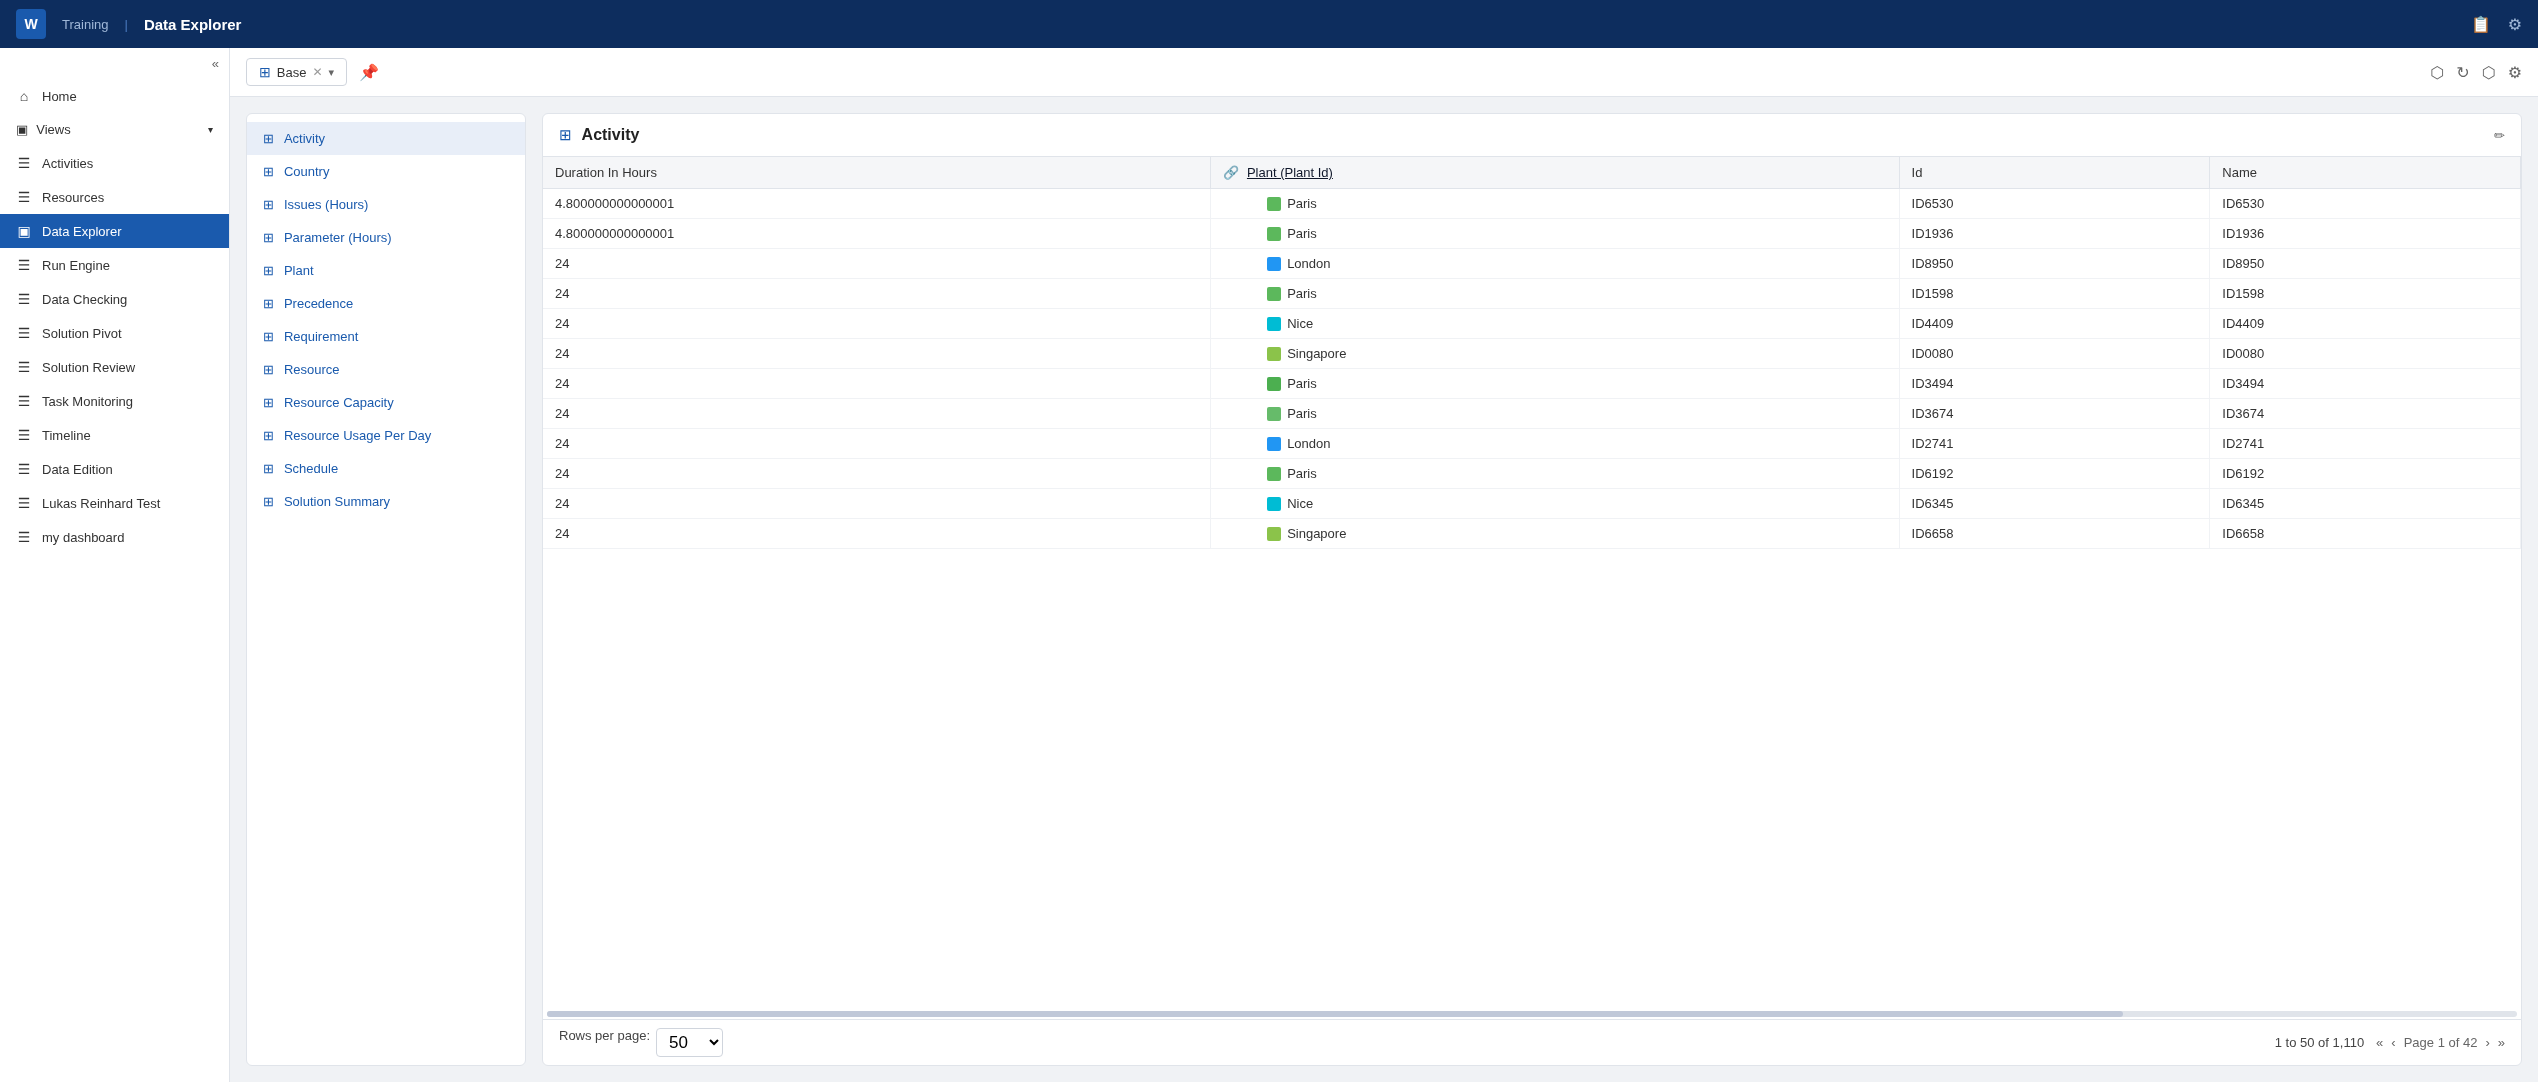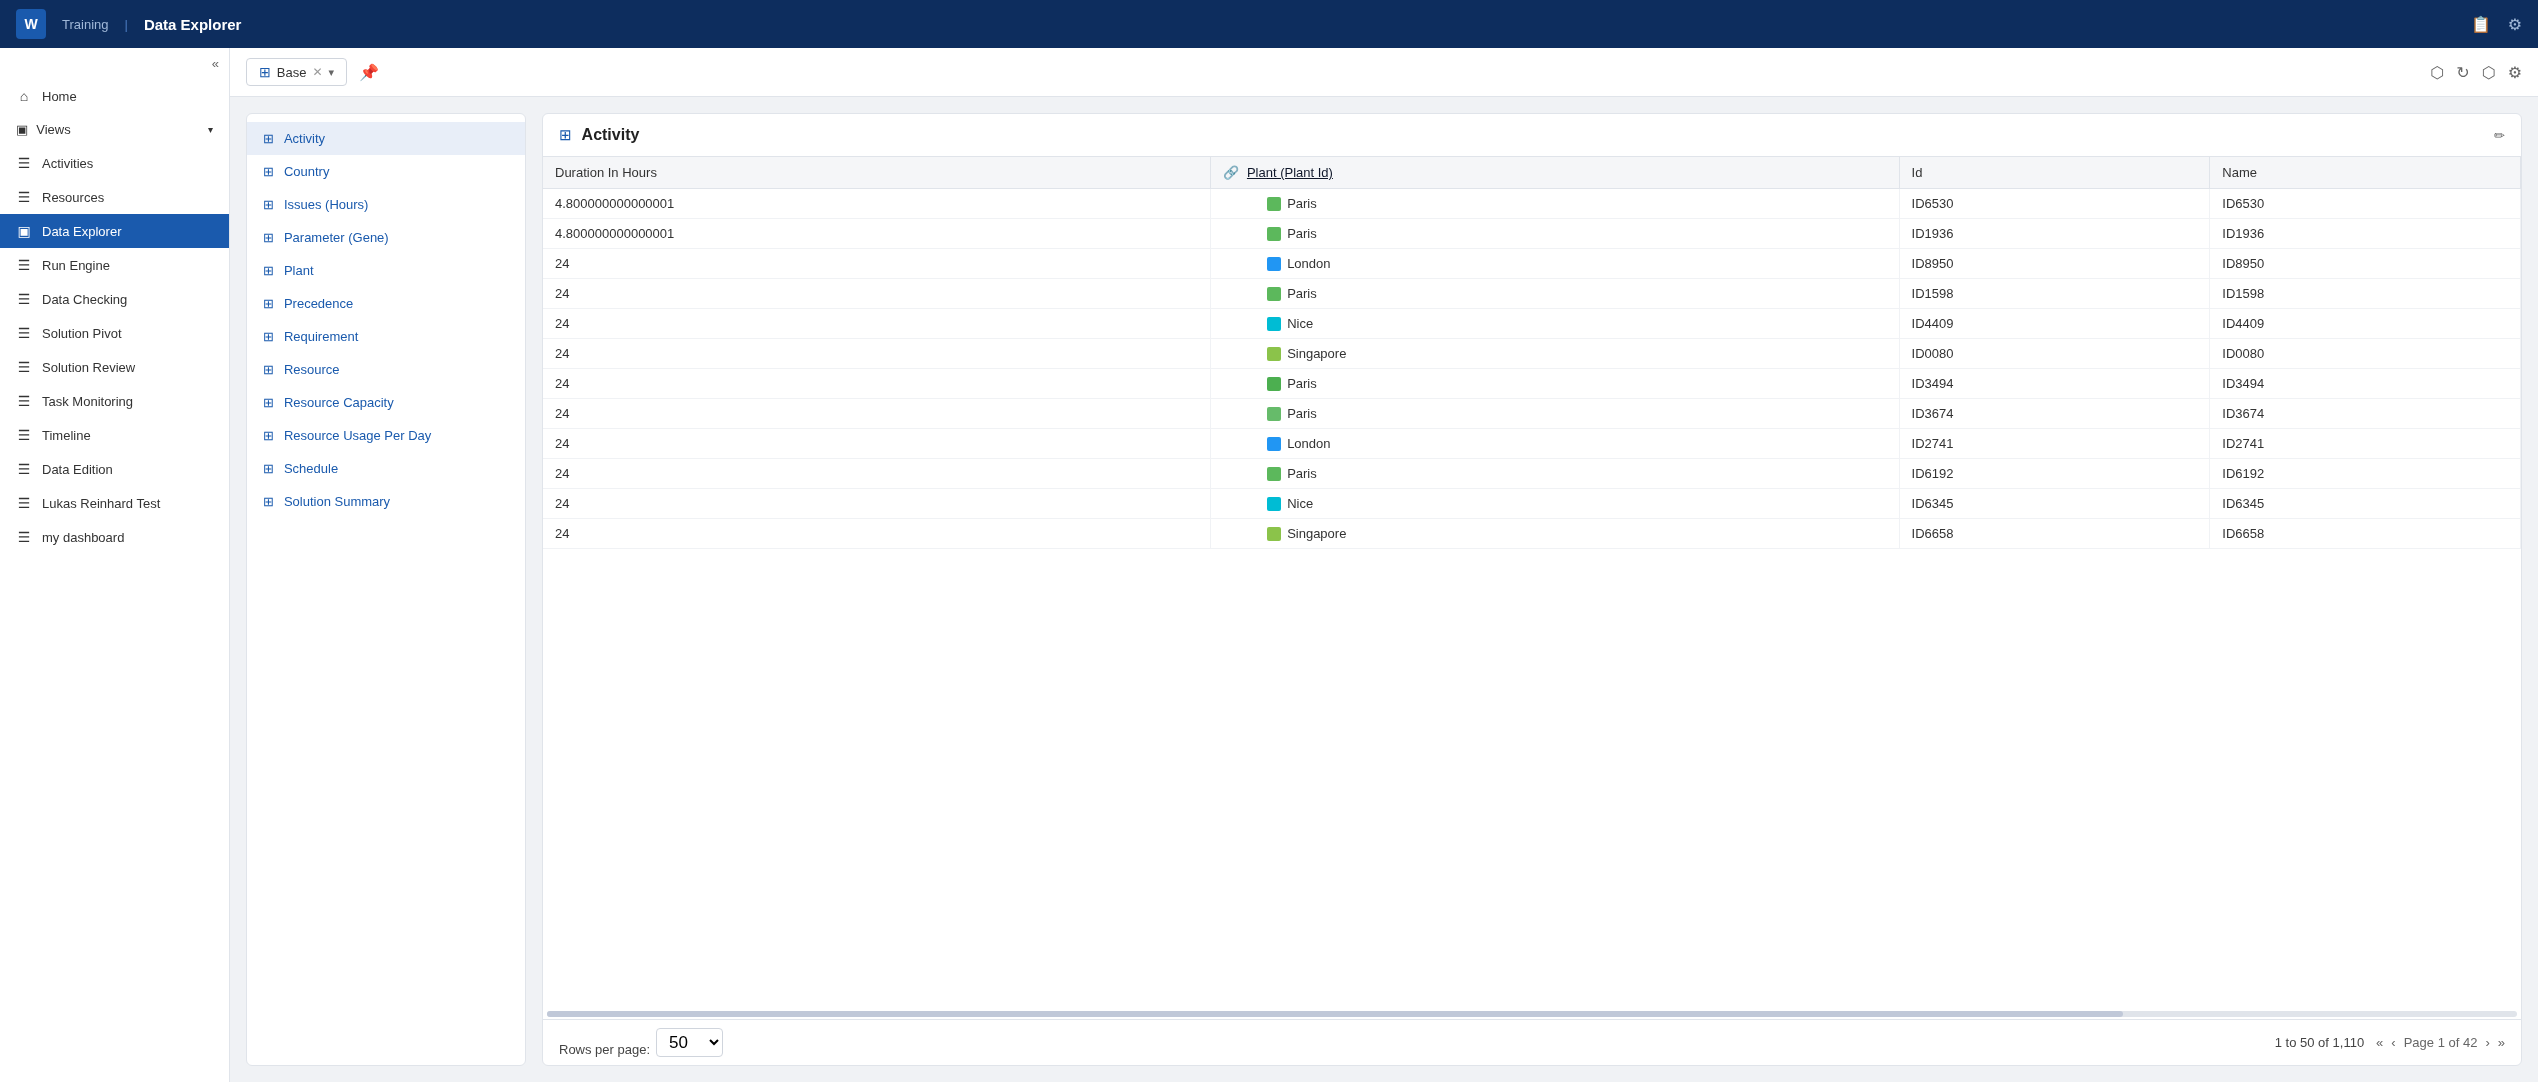--- a/index.html
+++ b/index.html
@@ -188,21 +188,21 @@
     .pagination {
       border-top: 1px solid #e0e4ea;
       padding: 8px 16px;
       display: flex;
       align-items: center;
       gap: 12px;
       font-size: 13px;
       color: #444;
     }
     .rows-select {
-      display: flex; align-items: flex-end; gap: 6px;
+      display: flex; align-items: flex-start; gap: 6px;
     }
     .select-box {
       border: 1px solid #d0d5dd;
       border-radius: 4px;
       padding: 3px 8px;
       font-size: 17px;
       background: white;
       cursor: pointer;
     }
     .pagination-spacer { flex: 1; }
@@ -334,21 +334,21 @@
         <div class="view-list-item">
           <span class="grid-ico">⊞</span>
           <span>Country</span>
         </div>
         <div class="view-list-item">
           <span class="grid-ico">⊞</span>
           <span>Issues (Hours)</span>
         </div>
         <div class="view-list-item">
           <span class="grid-ico">⊞</span>
-          <span>Parameter (Gene)</span>
+          <span>Parameter (Hours)</span>
         </div>
         <div class="view-list-item">
           <span class="grid-ico">⊞</span>
           <span>Plant</span>
         </div>
         <div class="view-list-item">
           <span class="grid-ico">⊞</span>
           <span>Precedence</span>
         </div>
         <div class="view-list-item">

